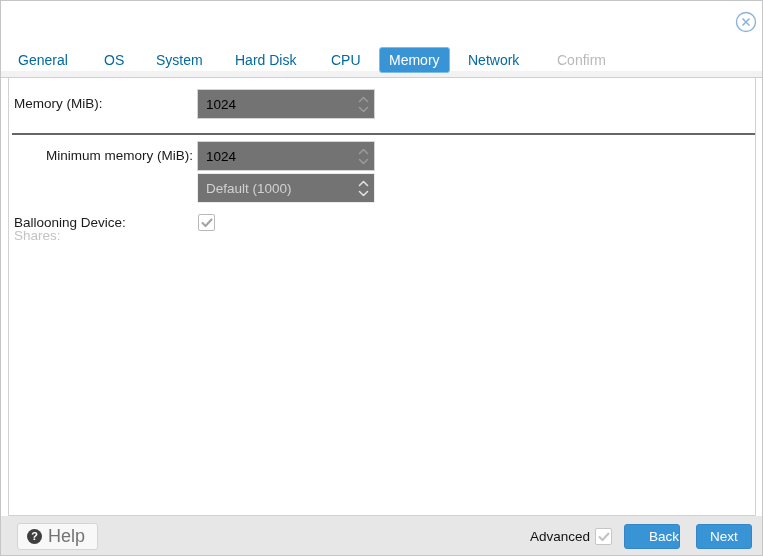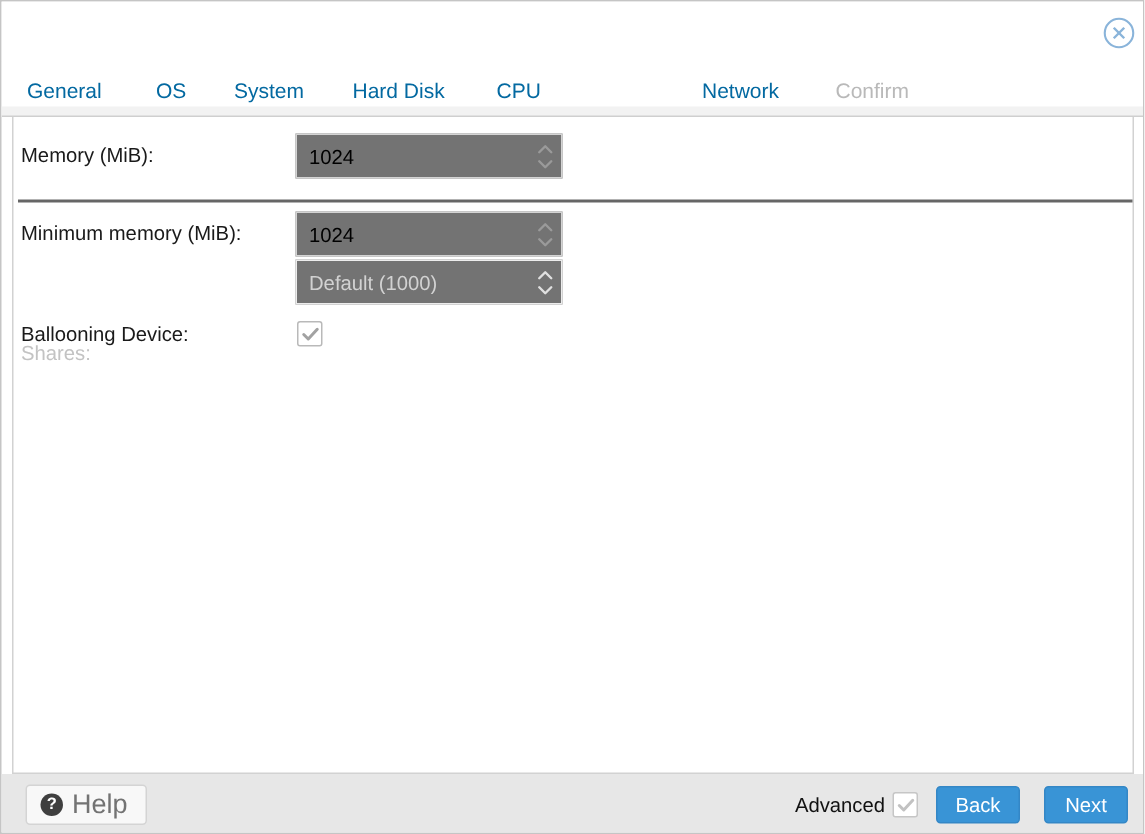--- a/index.html
+++ b/index.html
@@ -61,21 +61,21 @@
     width:15px;height:15px;border-radius:50%;background:#3f3f3f;color:#fff;font-size:11px;font-weight:bold;
     display:flex;align-items:center;justify-content:center;line-height:15px;
   }
   .help-btn .lbl{font-size:18px;color:#737373;}
   .adv-label{position:absolute;right:172px;top:7px;line-height:27px;font-size:13.5px;color:#111;}
   .adv-check{right:150px;top:12px;}
   .btn{
     position:absolute;top:8px;width:56px;height:25px;background:#3994d6;border:1px solid #3487c6;border-radius:3px;
     color:#fff;font-size:13.5px;text-align:center;line-height:23px;cursor:pointer;
   }
-  .btn.back{right:82px;}
+  .btn.back{right:82px;text-align:right;}
   .btn.next{right:10px;}
 </style>
 </head>
 <body>
 
 <div class="window">
 
   <div class="titlebar">
     <span class="close-tool">
       <svg width="24" height="24" viewBox="0 0 24 24">
@@ -86,20 +86,21 @@
     </span>
   </div>
 
   <div class="tabbar">
     <div class="tabstrip"></div>
     <span class="tab t0">General</span>
     <span class="tab t1">OS</span>
     <span class="tab t2">System</span>
     <span class="tab t3">Hard Disk</span>
     <span class="tab t4">CPU</span>
+    <span class="tab t5 active">Memory</span>
     <span class="tab t6">Network</span>
     <span class="tab t7 disabled">Confirm</span>
   </div>
 
   <div class="content">
 
     <span class="field-label" style="top:11px;">Memory (MiB):</span>
     <div class="spinnerfield" style="top:11px;">
       <input type="text" value="1024" style="">
       <span class="spin-btns">
@@ -107,21 +108,21 @@
             <polyline points="1.5,5.5 5.5,1.5 9.5,5.5"></polyline>
           </svg>
         <svg class="chev" width="11" height="7" viewBox="0 0 11 7">
             <polyline points="1.5,1.5 5.5,5.5 9.5,1.5"></polyline>
           </svg>
       </span>
     </div>
 
     <div class="separator"></div>
 
-    <span class="field-label" style="top:63px;">Minimum memory (MiB):</span>
+    <span class="field-label" style="top:63px;margin-left:32px;">Minimum memory (MiB):</span>
     <div class="spinnerfield" style="top:63px;">
       <input type="text" value="1024" style="">
       <span class="spin-btns">
         <svg class="chev" width="11" height="7" viewBox="0 0 11 7">
             <polyline points="1.5,5.5 5.5,1.5 9.5,5.5"></polyline>
           </svg>
         <svg class="chev" width="11" height="7" viewBox="0 0 11 7">
             <polyline points="1.5,1.5 5.5,5.5 9.5,1.5"></polyline>
           </svg>
       </span>

